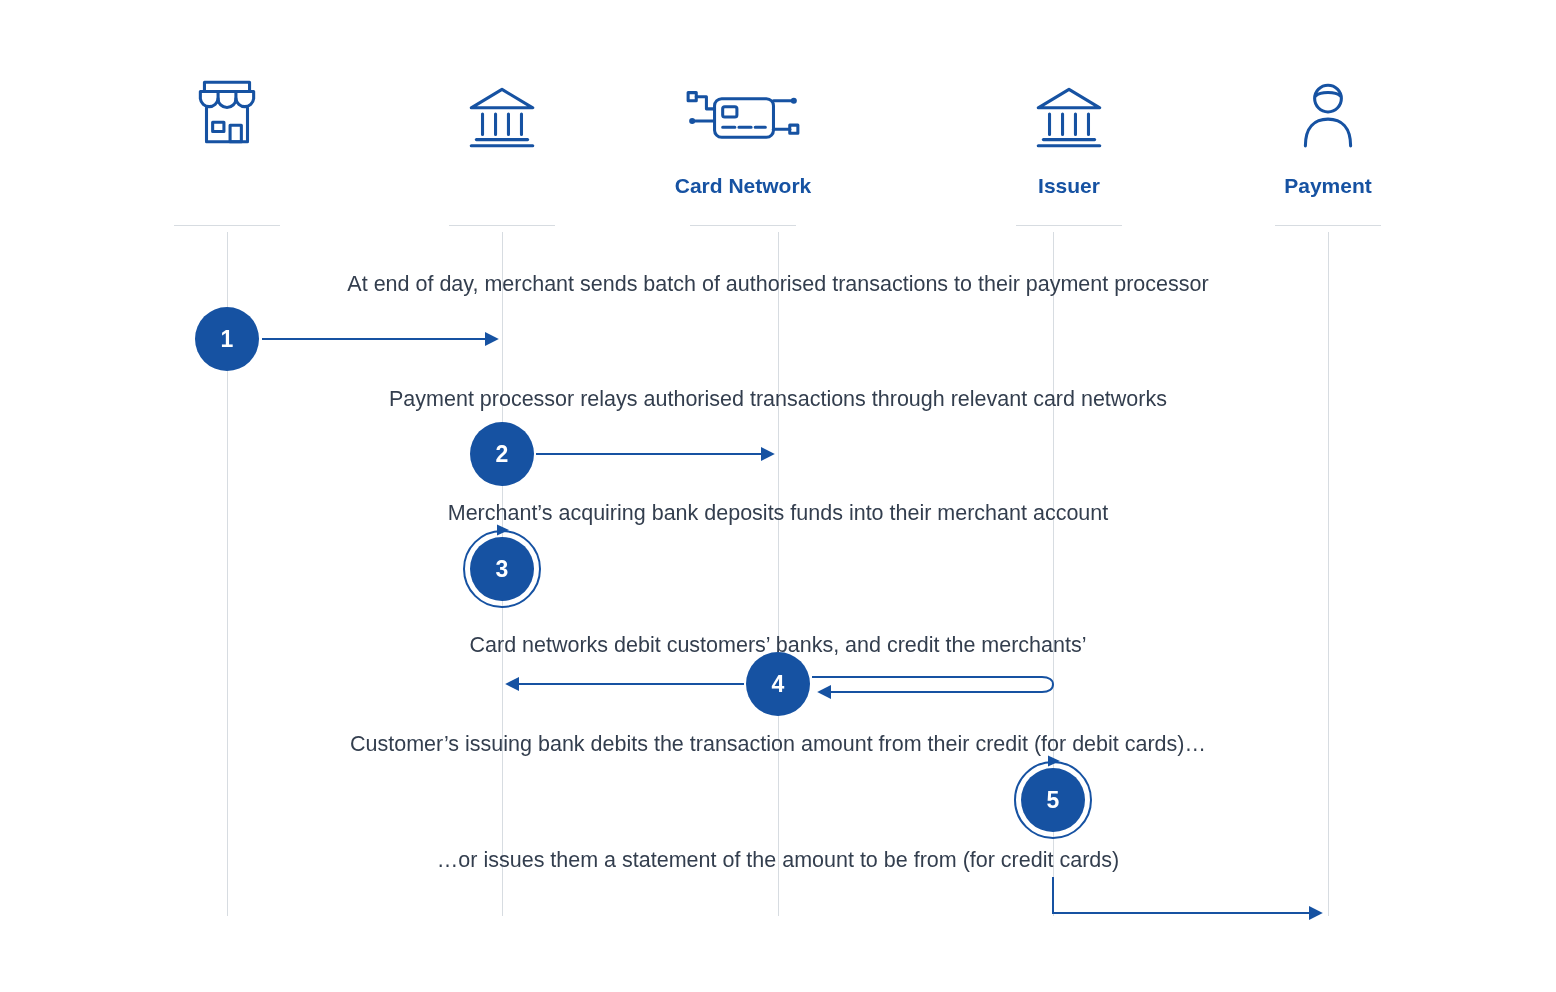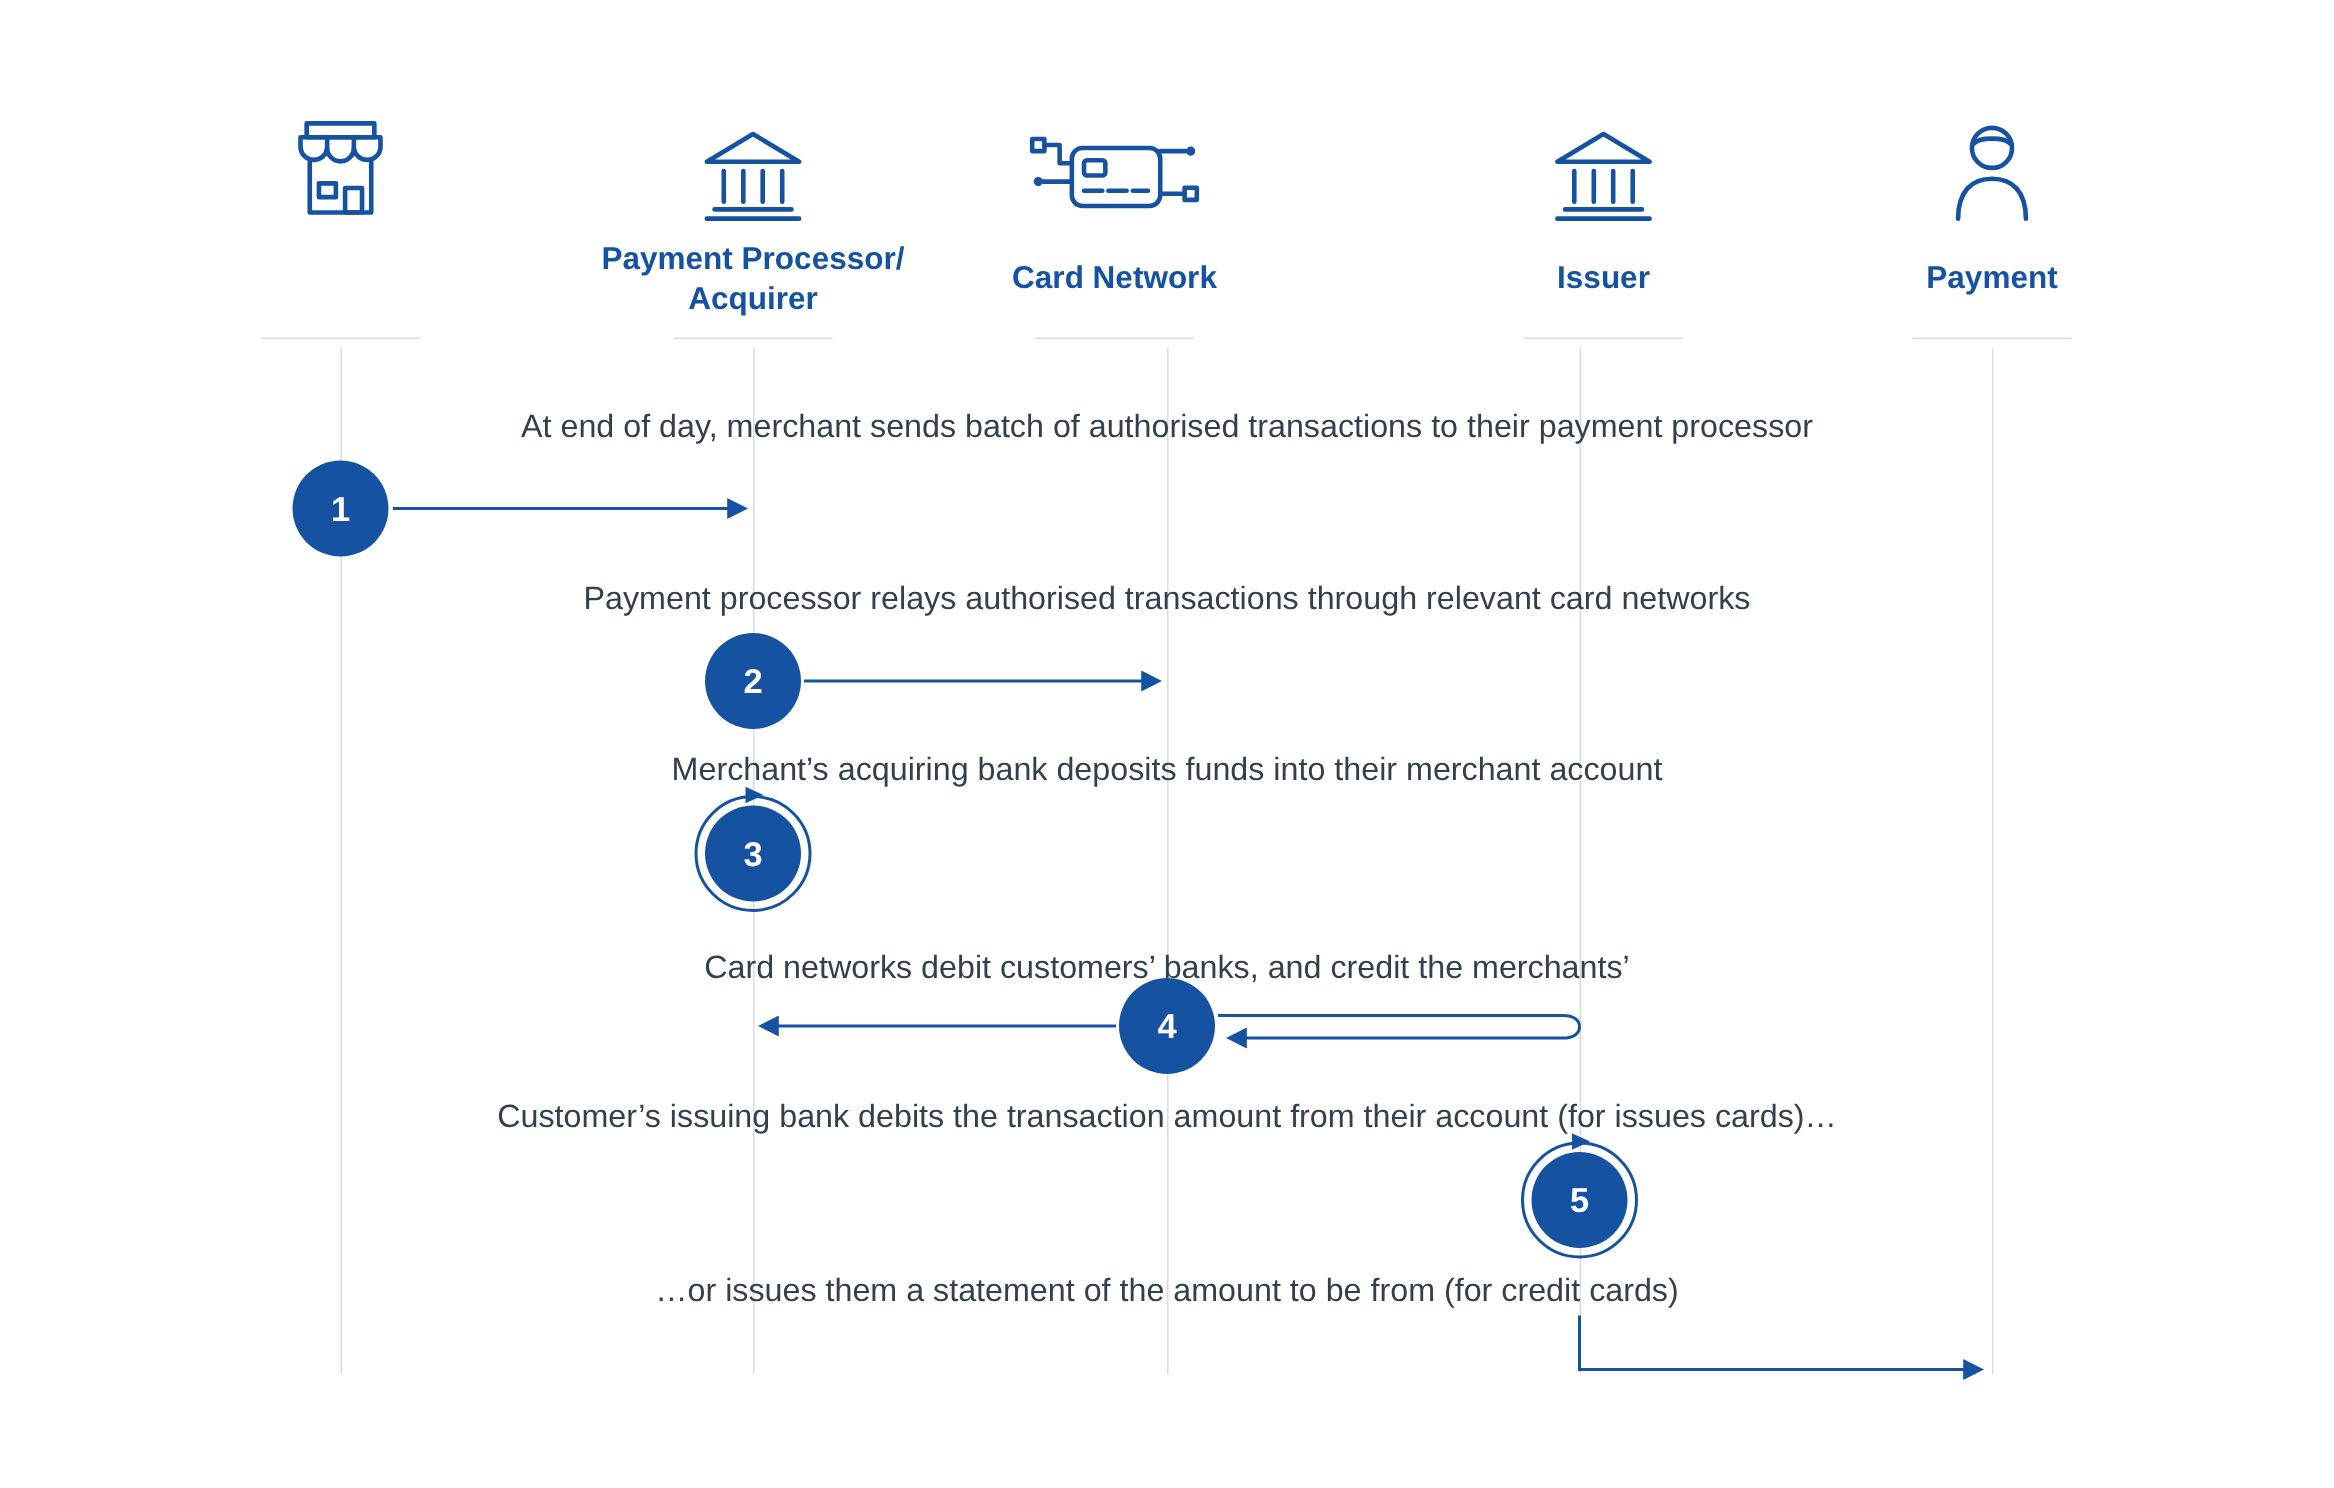--- a/index.html
+++ b/index.html
@@ -83,21 +83,20 @@
 
   <div class="actor" style="left:502px">
     <div class="actor-icon icon">
       <svg width="82" height="70" viewBox="0 0 80 66">
         <path d="M10 26 L40 8 L70 26 Z"></path>
         <path d="M21 32 V52 M33.7 32 V52 M46.3 32 V52 M59 32 V52"></path>
         <path d="M15 57 H65"></path>
         <path d="M10 63 H70"></path>
       </svg>
     </div>
-    <div class="actor-label">Payment Processor/ Acquirer</div>
     <div class="actor-tick"></div>
   </div>
 
   <div class="actor" style="left:743px">
     <div class="actor-icon icon">
       <svg width="126" height="66" viewBox="0 0 124 64">
         <rect x="34" y="14" width="58" height="38" rx="7"></rect>
         <rect x="42" y="22" width="14" height="10" rx="2"></rect>
         <path d="M42 42 h12 M58 42 h12 M74 42 h10"></path>
         <rect x="8" y="8" width="8" height="8"></rect>
@@ -166,18 +165,18 @@
   <div class="step-text" style="top:387px">Payment processor relays authorised transactions through relevant card networks</div>
   <div class="step-circle" style="left:470px;top:422px">2</div>
 
   <div class="step-text" style="top:501px">Merchant’s acquiring bank deposits funds into their merchant account</div>
   <div class="step-ring" style="left:463px;top:530px"></div>
   <div class="step-circle" style="left:470px;top:537px">3</div>
 
   <div class="step-text" style="top:633px">Card networks debit customers’ banks, and credit the merchants’</div>
   <div class="step-circle" style="left:746px;top:652px">4</div>
 
-  <div class="step-text" style="top:732px">Customer’s issuing bank debits the transaction amount from their account (for issues cards)…</div>
+  <div class="step-text" style="top:732px">Customer’s issuing bank debits the transaction amount from their credit (for debit cards)…</div>
   <div class="step-ring" style="left:1014px;top:761px"></div>
   <div class="step-circle" style="left:1021px;top:768px">5</div>
   <div class="step-text" style="top:848px">…or issues them a statement of the amount to be from (for credit cards)</div>
 
 </div>
 
 </body></html>

